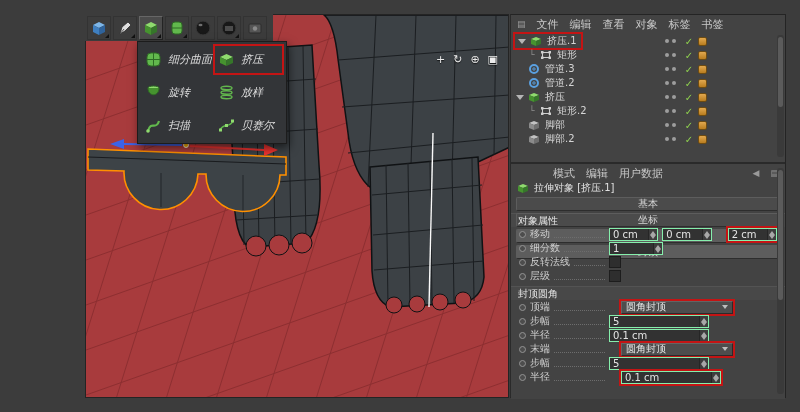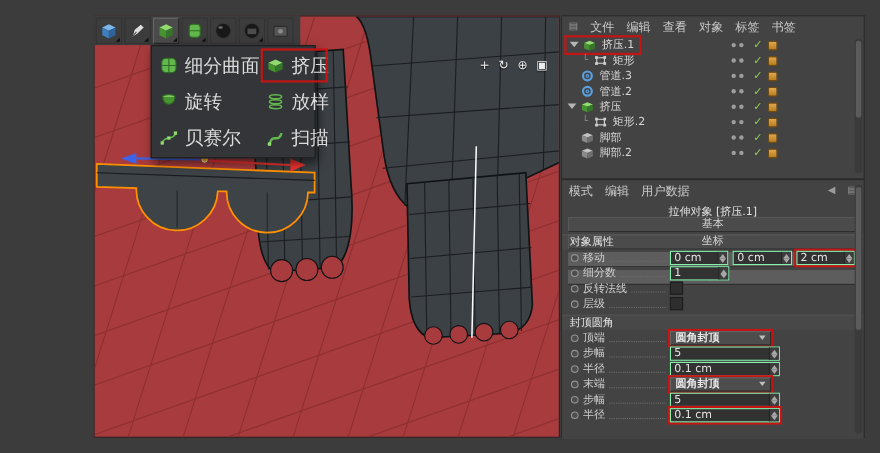--- a/index.html
+++ b/index.html
@@ -13,21 +13,21 @@
 
   
   .toolbar{position:absolute;left:85px;top:14px;height:27px;display:flex;align-items:center;gap:2px;background:#3c3c3c;padding:1px 6px 1px 2px;z-index:20;}
   .tb{width:24px;height:24px;display:flex;align-items:center;justify-content:center;background:#3c3c3c;border:1px solid #333;position:relative;cursor:pointer;}
   .tb.active{background:#4b4b4b;border-color:#666 #242424 #242424 #666;}
   .tb.popup::after{content:"";position:absolute;right:1px;bottom:1px;border-left:4px solid transparent;border-bottom:4px solid #111;}
 
   
   .palette{position:absolute;left:137px;top:41px;width:150px;background:#333538;border:1px solid #1c1c1c;box-shadow:2px 4px 9px rgba(0,0,0,.55);z-index:30;display:grid;grid-template-columns:1fr 1fr;padding:1px;}
   .pal-item{height:33px;display:flex;align-items:center;gap:6px;padding-left:6px;cursor:pointer;}
-  .pal-item .plabel{color:#dcdcdc;font-size:17px;white-space:nowrap;}
+  .pal-item .plabel{color:#dcdcdc;font-size:11px;white-space:nowrap;font-style:italic;}
   .pal-item.hl{outline:2px solid #c41414;outline-offset:-3px;}
   .picon{width:17px;height:17px;flex:0 0 17px;}
 
   
   .right-panel{position:absolute;left:510px;top:14px;width:276px;height:384px;background:#434343;border:1px solid #242424;border-left:1px solid #2a2a2a;}
 
   
   .om{position:relative;height:147px;background:#434343;}
   .om-menu{height:16px;display:flex;align-items:center;gap:11px;padding:2px 6px 0 6px;color:#c9c9c9;font-size:11px;}
   .om-menu .mi{cursor:pointer;white-space:nowrap;}
@@ -43,45 +43,45 @@
   .flex1{flex:1;}
   .odots{display:flex;gap:3px;margin-right:4px;}
   .odots i{width:4px;height:4px;border-radius:50%;background:#9d9d9d;}
   .ocheck{color:#8fd14f;font-size:10px;font-weight:bold;width:12px;text-align:center;}
   .otag{width:9px;height:9px;border-radius:2px;background:linear-gradient(#e2a84e,#b97d1f);border:1px solid #6e4c12;margin-right:78px;}
 
   .splitter{height:2px;background:#2a2a2a;cursor:row-resize;}
 
   
   .am{position:relative;height:235px;background:#434343;overflow:hidden;}
-  .am-menu{height:16px;display:flex;align-items:center;gap:11px;padding:2px 6px 0 6px;color:#c9c9c9;font-size:11px;}
+  .am-menu{height:16px;display:flex;align-items:center;gap:11px;padding:2px 6px 0 6px;color:#c9c9c9;font-size:11px;margin-left:36px;}
   .am-menu .sp{flex:1;}
   .am-menu .gl{color:#9a9a9a;font-size:9px;cursor:pointer;}
-  .am-title{height:15px;display:flex;align-items:center;gap:5px;padding:0 6px;color:#e0e0e0;font-size:10px;flex-direction:column;}
+  .am-title{height:15px;display:flex;align-items:center;gap:5px;padding:0 6px;color:#e0e0e0;font-size:10px;}
   .am-tabs{height:18px;display:flex;gap:2px;padding:2px 5px;flex-direction:column;}
   .am-tab{flex:1;background:#4b4b4b;border:1px solid;border-color:#5d5d5d #2d2d2d #2d2d2d #5d5d5d;border-radius:2px;text-align:center;font-size:10px;line-height:12px;color:#d5d5d5;cursor:pointer;}
   .am-tab.active{background:#5d5d5d;}
   .sec-title{height:14px;line-height:14px;padding:0 7px;color:#e6e6e6;font-size:10px;background:#484848;border-top:1px solid #535353;}
   .sec2{margin-top:3px;}
   .attr-row{height:14px;display:flex;align-items:center;padding:0 8px 0 8px;font-size:10px;}
   .bullet{width:7px;height:7px;border-radius:50%;border:1px solid #939393;background:#4d4d4d;flex:0 0 7px;margin-right:4px;}
   .attr-label{color:#cfcfcf;white-space:nowrap;}
   .leader{flex:1;border-bottom:1px dotted #6d6d6d;margin:0 4px;transform:translateY(3px);}
   .controls{width:168px;display:flex;gap:4px;align-items:center;flex:0 0 168px;}
   .fld{display:flex;align-items:center;width:54px;height:13px;background:#323232;border:1px solid #86efac;cursor:text;}
   .fld.w100{width:100px;}
   .fld .val{flex:1;padding:0 3px;color:#e4e4e4;font-size:10px;white-space:nowrap;overflow:hidden;}
   .spin{width:9px;height:100%;display:flex;flex-direction:column;justify-content:space-between;align-items:center;padding:2px 0;background:#3d3d3d;border-left:1px solid #262626;cursor:pointer;}
   .spin i{display:block;width:0;height:0;border-left:3px solid transparent;border-right:3px solid transparent;}
   .spin .up{border-bottom:4px solid #a8a8a8;}
   .spin .dn{border-top:4px solid #a8a8a8;}
-  .dd{width:92px;height:13px;background:#4d4d4d;border:1px solid;border-color:#646464 #2b2b2b #2b2b2b #646464;display:flex;align-items:center;padding:0 4px;color:#e8e8e8;font-size:10px;cursor:pointer;font-weight:bold;}
+  .dd{width:112px;height:13px;background:#4d4d4d;border:1px solid;border-color:#646464 #2b2b2b #2b2b2b #646464;display:flex;align-items:center;padding:0 4px;color:#e8e8e8;font-size:10px;cursor:pointer;}
   .dd::after{content:"";margin-left:auto;border-left:3px solid transparent;border-right:3px solid transparent;border-top:4px solid #bdbdbd;}
   .cb{width:12px;height:12px;background:#2e2e2e;border:1px solid #1d1d1d;cursor:pointer;}
-  .hl-red{box-shadow:0 0 0 2px #c41414;}
+  .hl-red{box-shadow:0 0 0 2px #c41414;margin-left:12px;}
 
   .scrollbar{position:absolute;right:1px;width:7px;background:#3a3a3a;border-radius:3px;}
   .scroll-thumb{position:absolute;left:1px;width:5px;background:#5b5b5b;border-radius:3px;cursor:grab;}
 </style>
 </head>
 <body>
 
 <div class="screen">
 
   <div class="viewport">
@@ -268,33 +268,33 @@
     <div class="pal-item">
       <svg class="picon" viewBox="0 0 17 17">
         <ellipse cx="8.5" cy="4" rx="5.5" ry="1.8" fill="none" stroke="#62b84d" stroke-width="1.4"></ellipse>
         <ellipse cx="8.5" cy="8.5" rx="5.5" ry="1.8" fill="none" stroke="#62b84d" stroke-width="1.4"></ellipse>
         <ellipse cx="8.5" cy="13" rx="5.5" ry="1.8" fill="none" stroke="#62b84d" stroke-width="1.4"></ellipse>
       </svg>
       <span class="plabel">放样</span>
     </div>
     <div class="pal-item">
       <svg class="picon" viewBox="0 0 17 17">
+        <path d="M3,14 C6,3 11,14 14,4" fill="none" stroke="#62b84d" stroke-width="2.2"></path>
+        <circle cx="3" cy="14" r="1.8" fill="#8fdb6e"></circle>
+      </svg>
+      <span class="plabel">扫描</span>
+    </div>
+    <div class="pal-item">
+      <svg class="picon" viewBox="0 0 17 17">
         <path d="M2,13 C6,5 11,12 15,4" fill="none" stroke="#62b84d" stroke-width="1.4"></path>
         <rect x="1" y="11.5" width="3" height="3" fill="#8fdb6e"></rect>
           <rect x="13" y="2.5" width="3" height="3" fill="#8fdb6e"></rect>
         <rect x="7" y="7" width="3" height="3" fill="#8fdb6e"></rect>
       </svg>
       <span class="plabel">贝赛尔</span>
-    </div>
-    <div class="pal-item">
-      <svg class="picon" viewBox="0 0 17 17">
-        <path d="M3,14 C6,3 11,14 14,4" fill="none" stroke="#62b84d" stroke-width="2.2"></path>
-        <circle cx="3" cy="14" r="1.8" fill="#8fdb6e"></circle>
-      </svg>
-      <span class="plabel">扫描</span>
     </div>
   </div>
 
   <div class="right-panel">
 
     <div class="om">
       <div class="om-menu">
         <span class="om-grid-icon">▤</span>
         <span class="mi">文件</span>
         <span class="mi">编辑</span>

